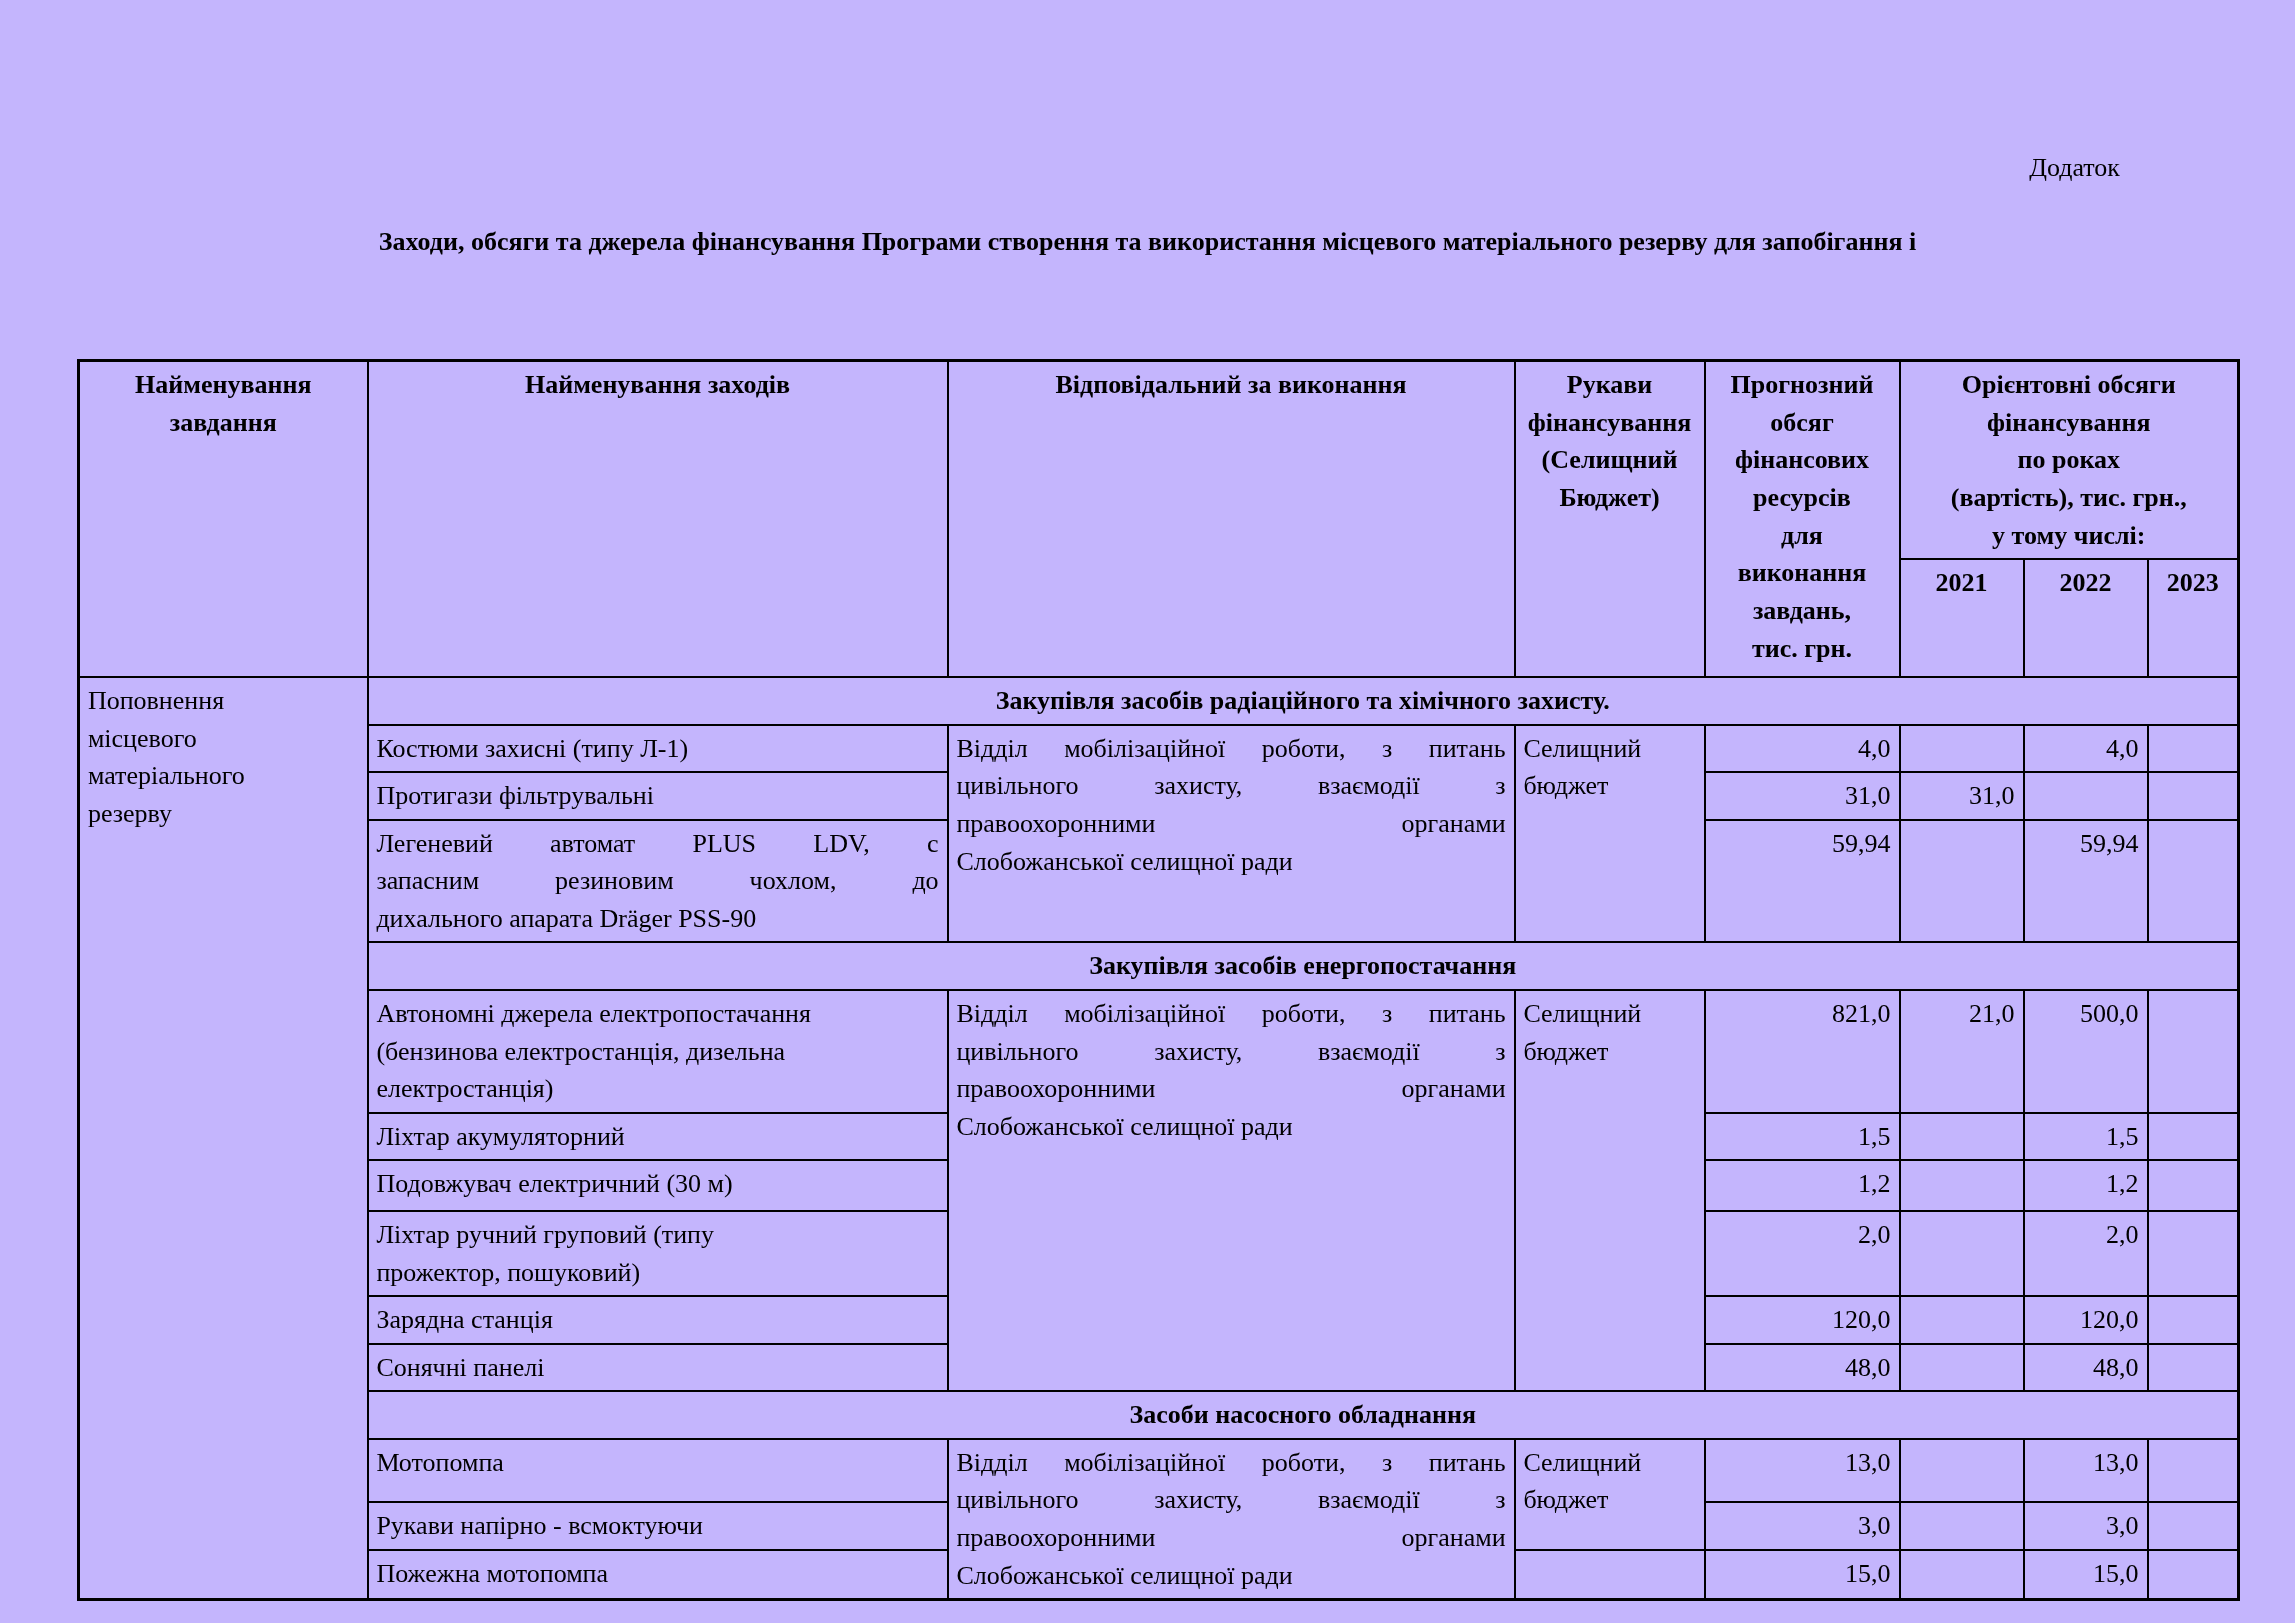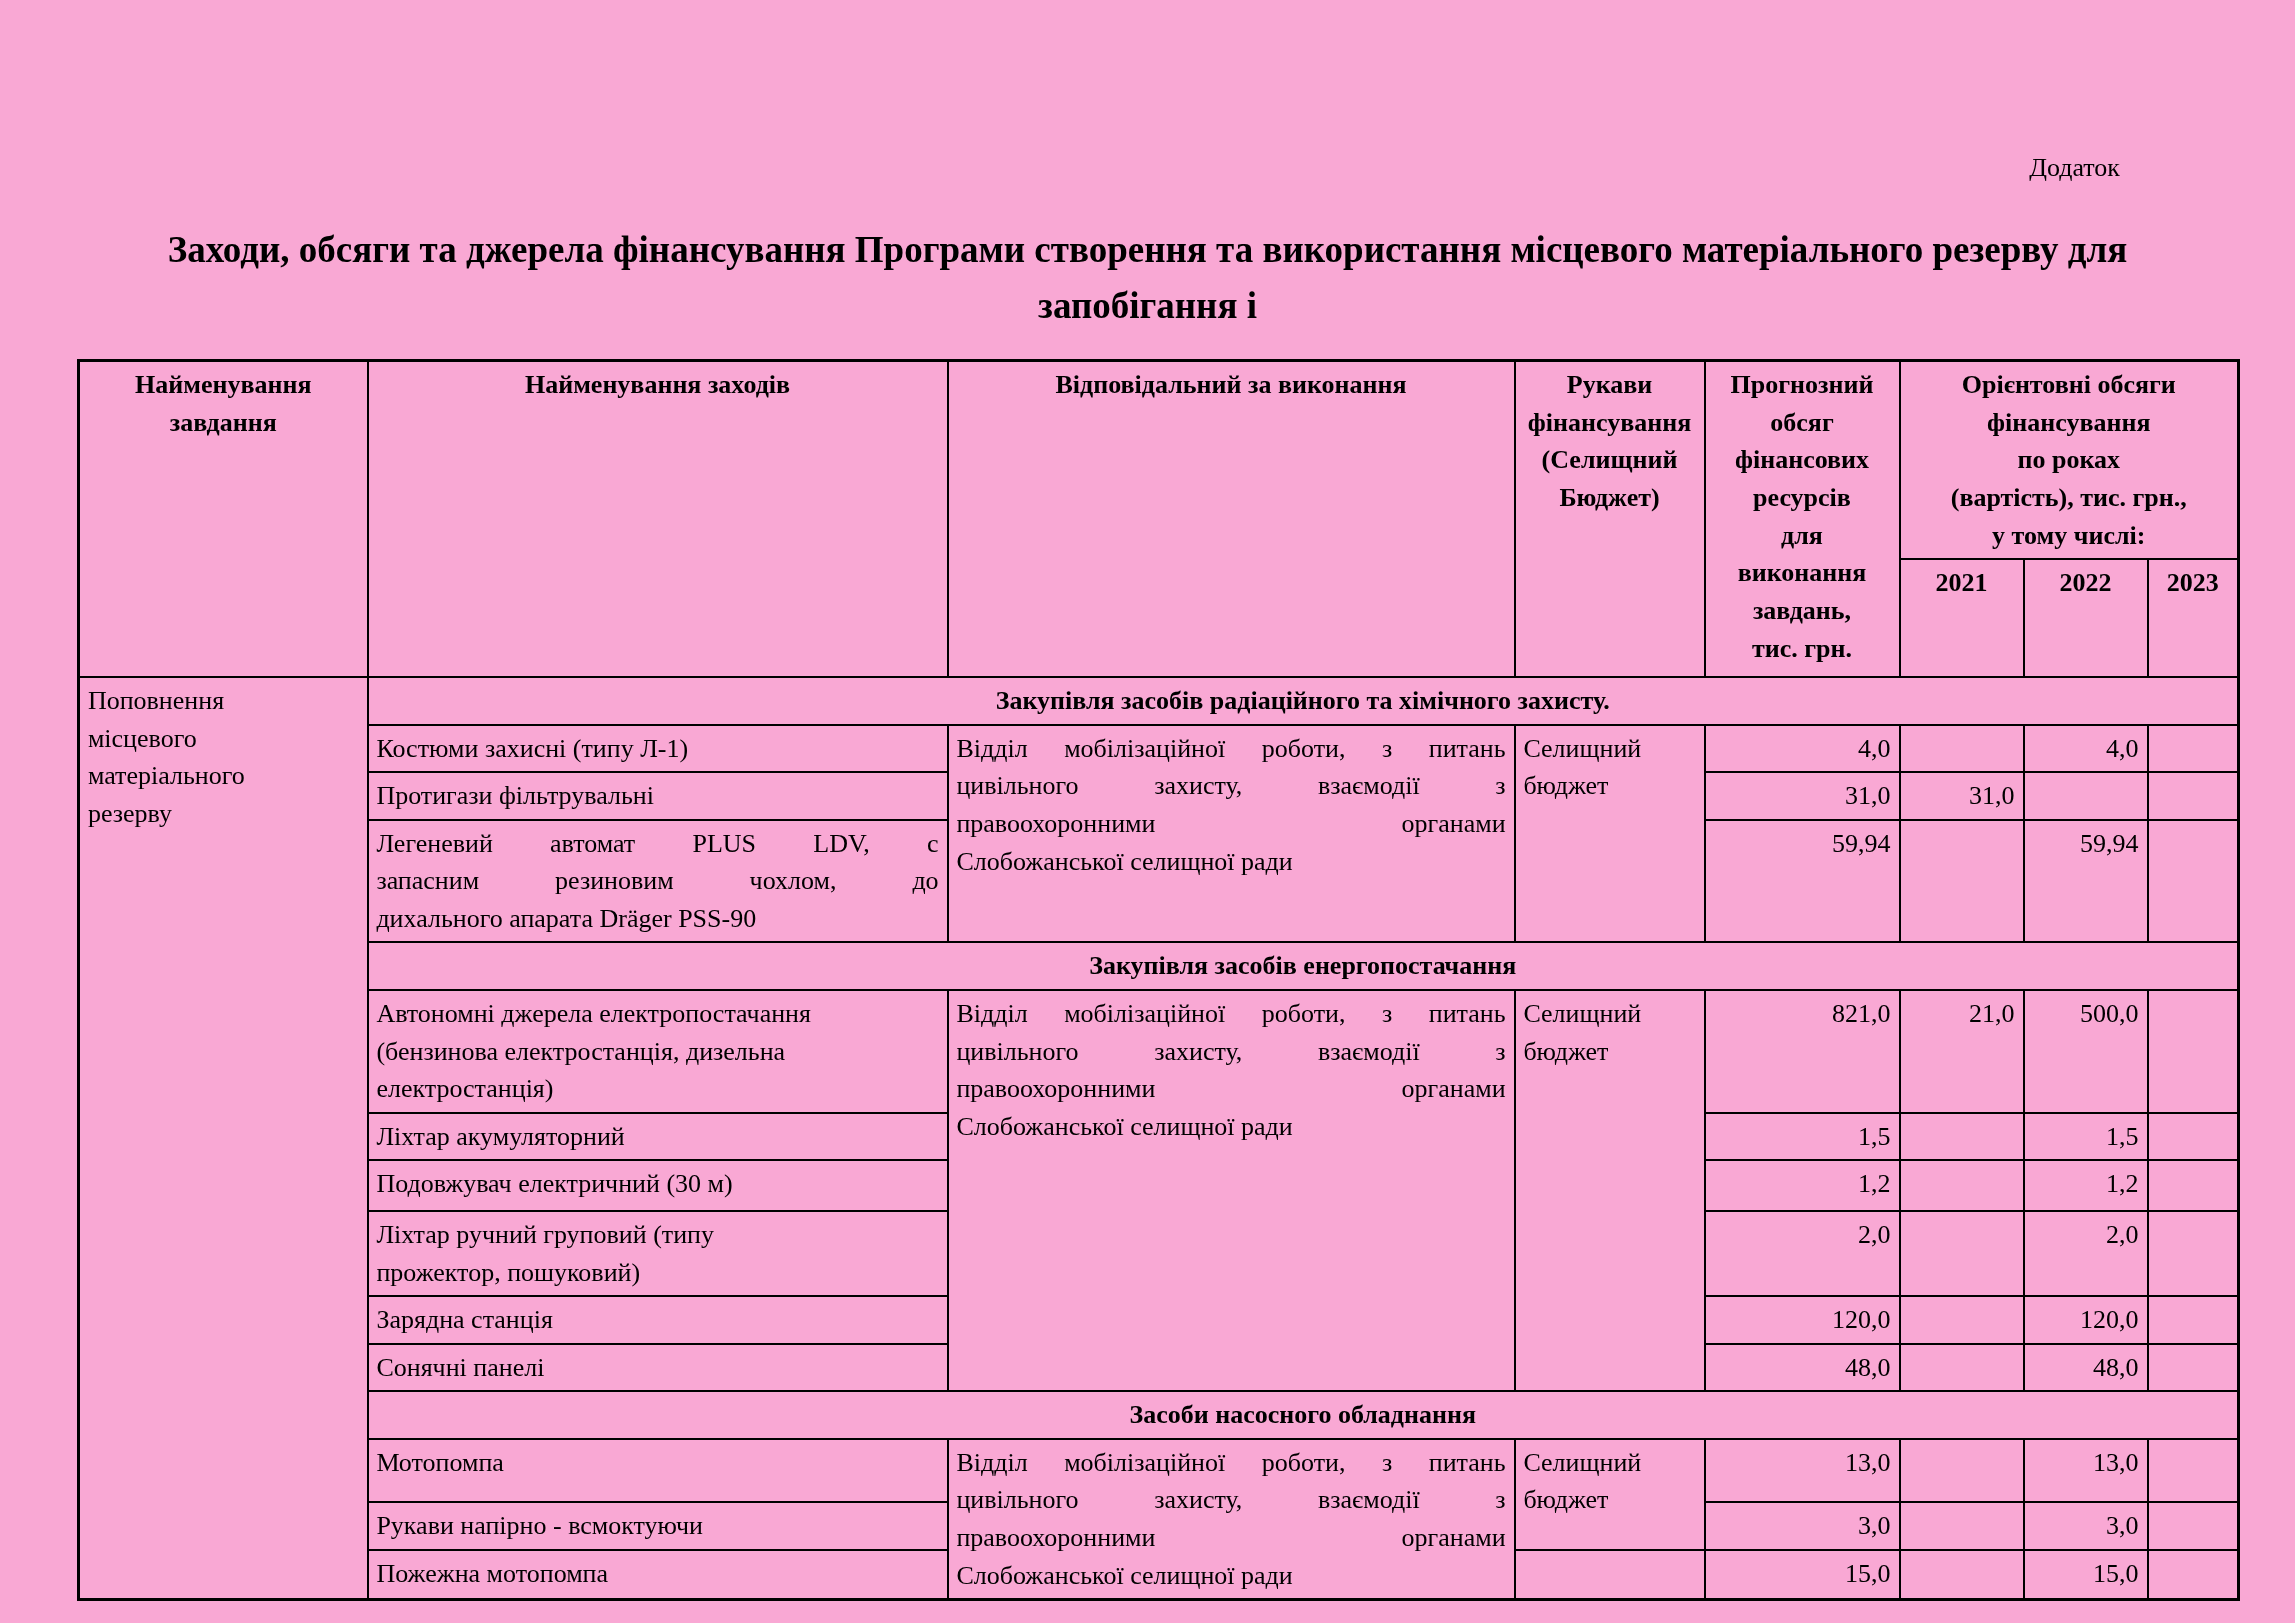--- a/index.html
+++ b/index.html
@@ -2,29 +2,29 @@
 <html lang="uk" style="font-size:10.5px"><head>
 <meta charset="utf-8">
 <style>
   html,body{margin:0;padding:0;}
   body{
     font-family:"Liberation Serif","DejaVu Serif",serif;
     background:#ffffff;color:#000000;
   }
   .page{
     position:relative;width:2295px;height:1623px;
-    background:#f9a8d4;overflow:hidden;
+    background:#c4b5fd;overflow:hidden;
   }
   .annex{
     position:absolute;top:152px;right:175px;
     font-size:26px;line-height:1.2;
   }
   .doc-title{
     position:absolute;top:222px;left:68px;width:2159px;
-    text-align:center;font-weight:bold;font-size:37px;line-height:1.5;
+    text-align:center;font-weight:bold;font-size:26px;line-height:1.5;
   }
   table.program{
     position:absolute;left:77px;top:359px;
     width:2161px;table-layout:fixed;
     border-collapse:collapse;border:3.9px solid #000;
   }
   table.program td{
     border:2.6px solid #000;
     vertical-align:top;
     padding:3.9px 7.9px;

